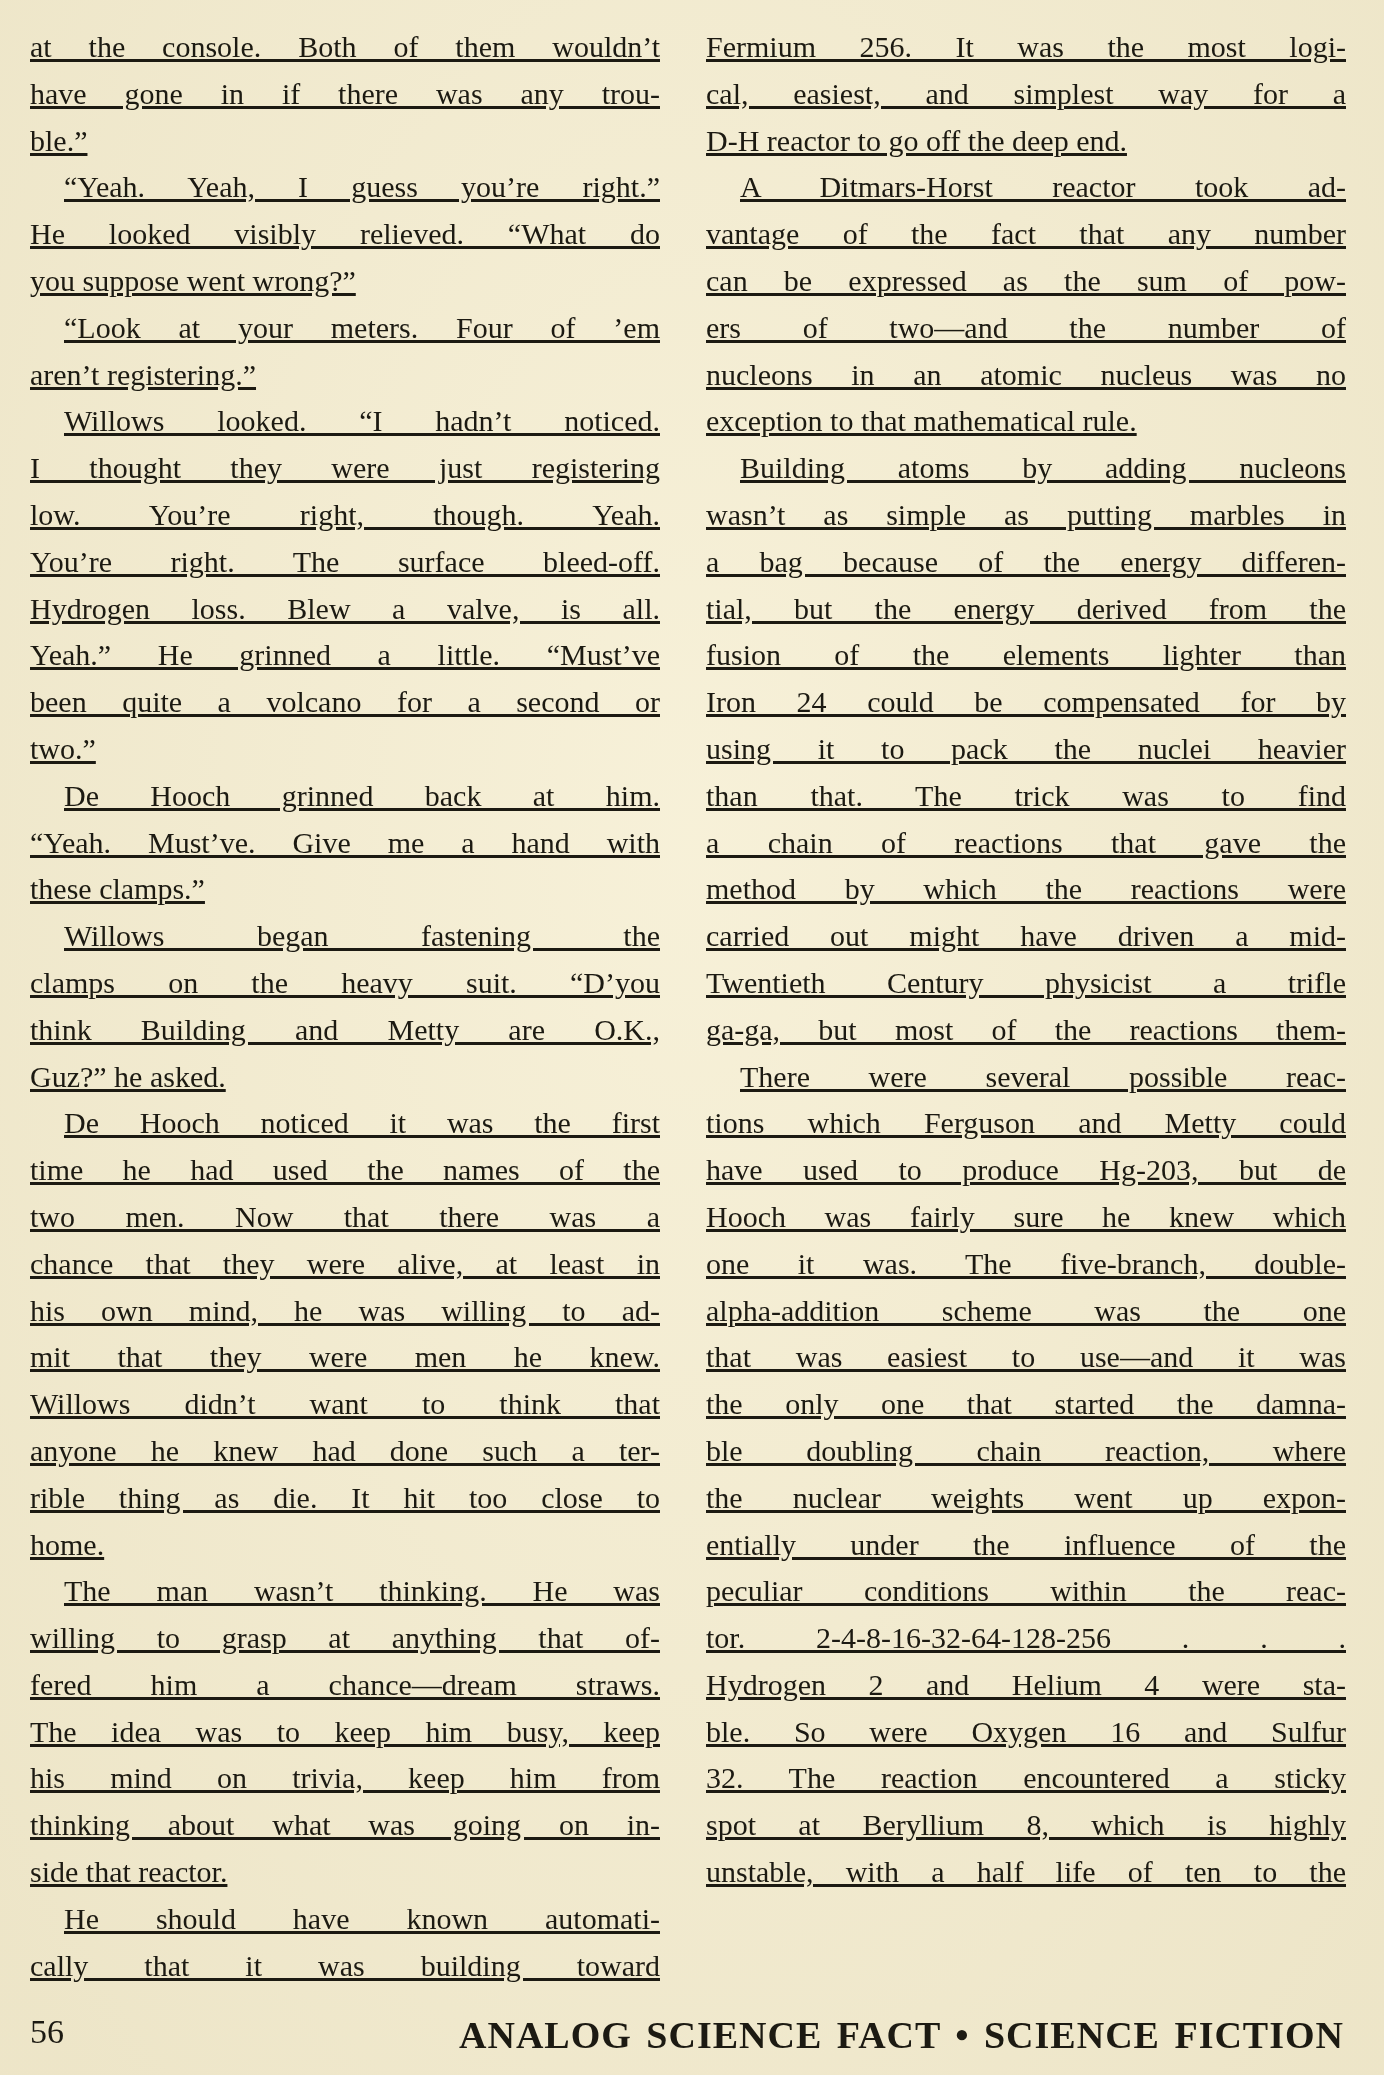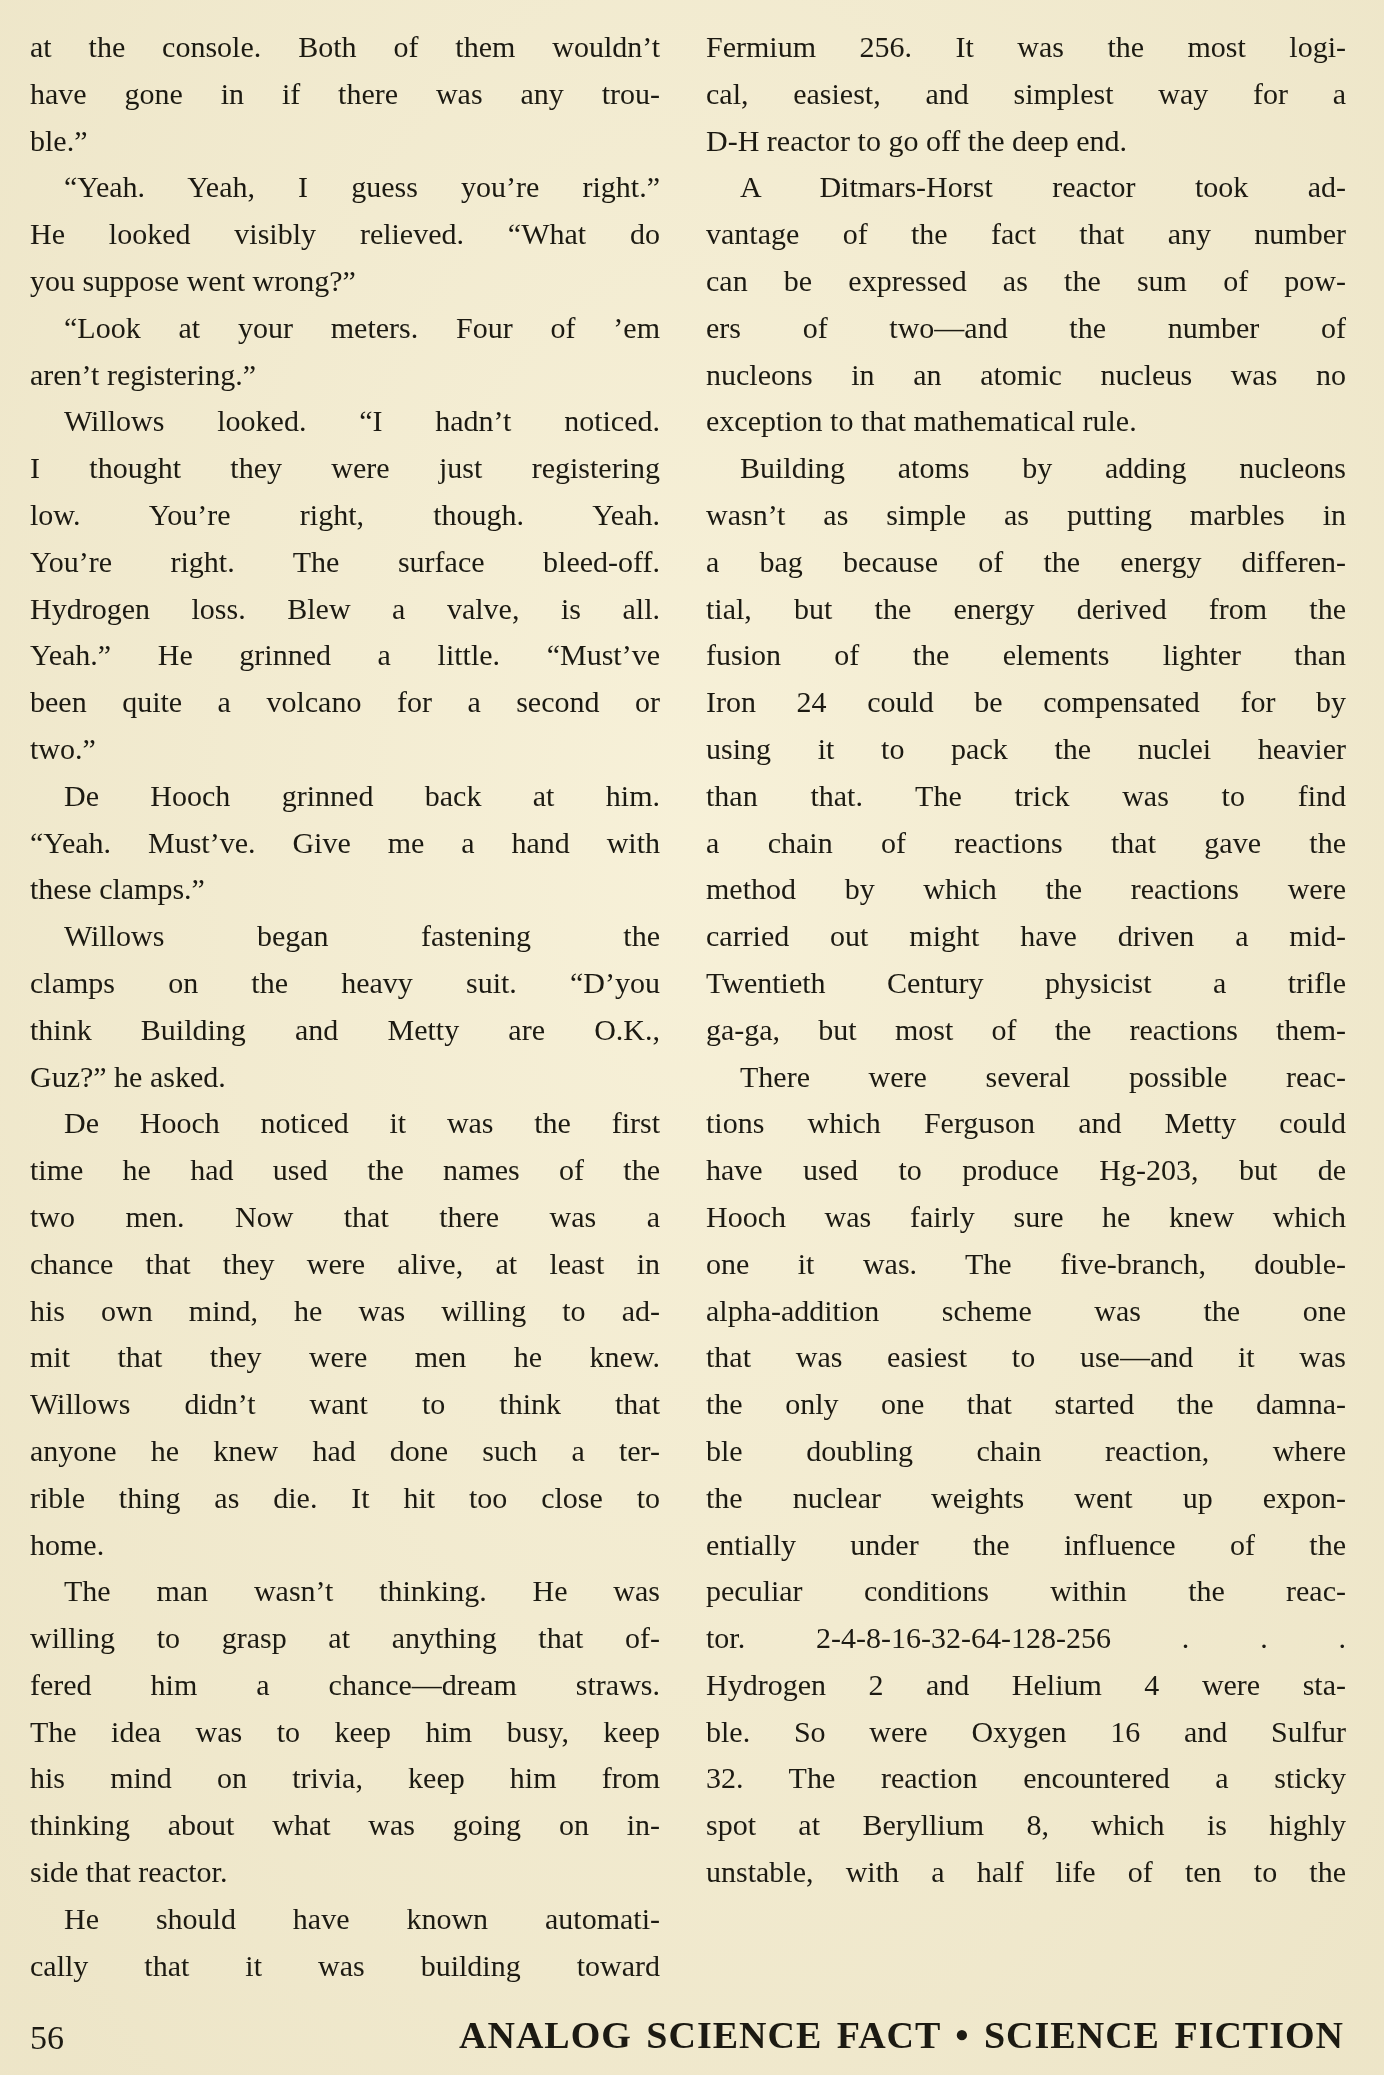--- a/index.html
+++ b/index.html
@@ -15,20 +15,21 @@
     overflow: hidden;
   }
   .page {
     position: relative;
     box-sizing: border-box;
     width: 1384px;
     height: 2075px;
     padding: 24px 38px 16px 30px;
     background:
       radial-gradient(ellipse at 50% 40%, rgba(255,255,255,0.10), rgba(120,100,40,0.07) 95%);
+    text-decoration: underline;
   }
   .columns {
     display: flex;
     gap: 46px;
   }
   .column {
     width: 630px;
   }
   .column.right {
     width: 640px;
@@ -50,21 +51,21 @@
   .par.indent .line:first-child {
     text-indent: 34px;
   }
   .footer {
     position: absolute;
     left: 30px;
     right: 40px;
     bottom: 18px;
     display: flex;
     justify-content: space-between;
-    align-items: flex-end;
+    align-items: flex-start;
     margin-top: 32px;
   }
   .page-number {
     font-size: 34px;
     font-weight: 400;
   }
   .magazine-title {
     font-size: 38px;
     font-weight: 700;
     letter-spacing: 1px;

